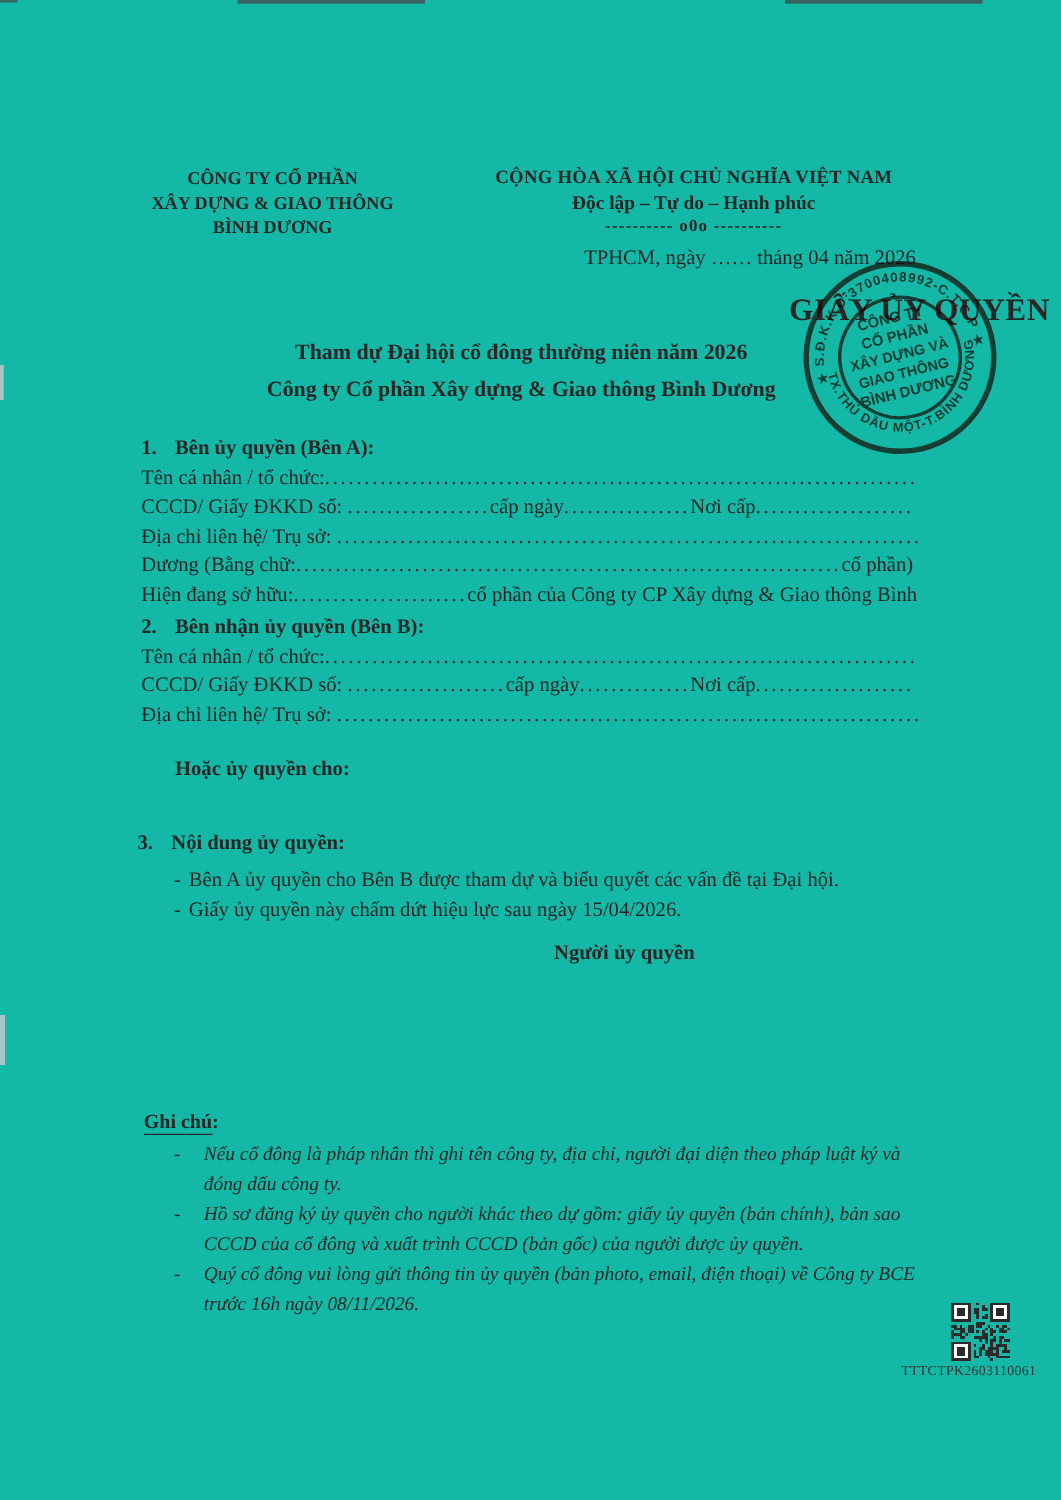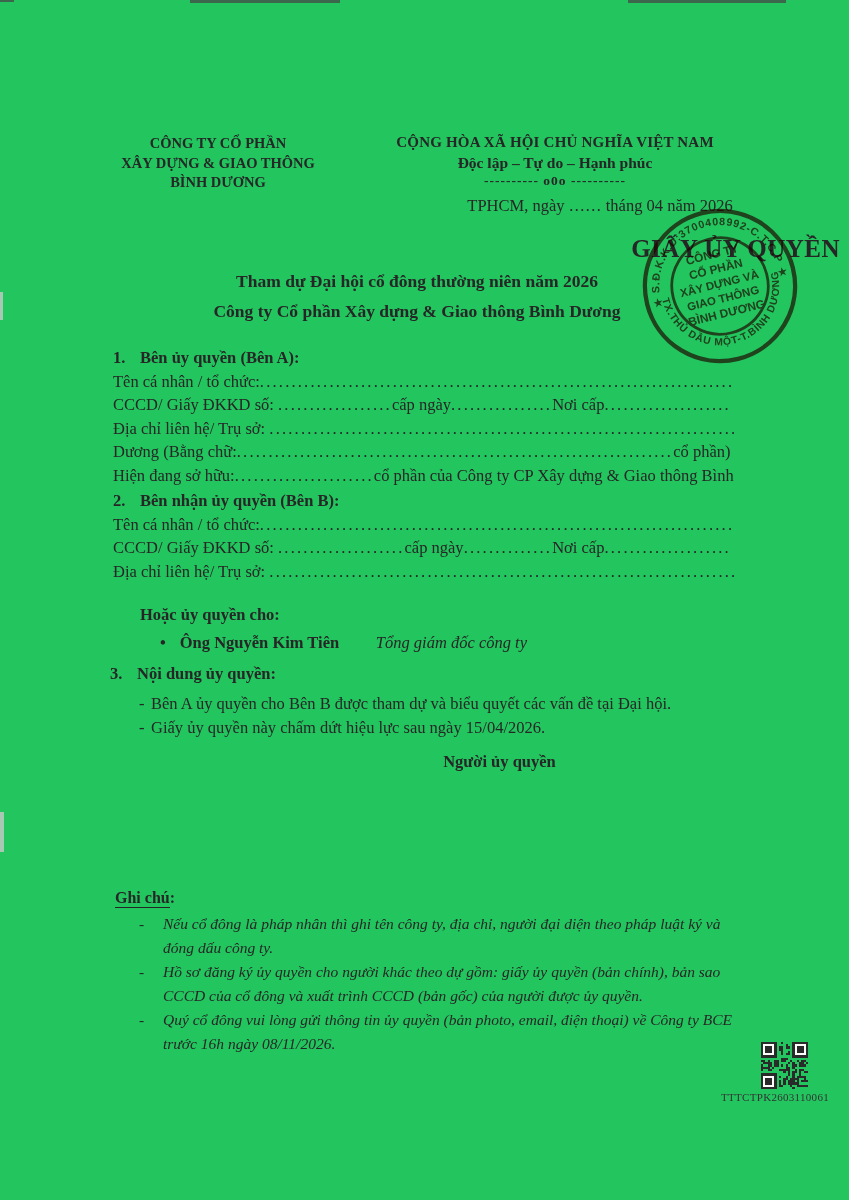--- a/index.html
+++ b/index.html
@@ -1,16 +1,16 @@
 <!DOCTYPE html>
 <html><head>
 <meta charset="utf-8">
 <style>
   html,body{margin:0;padding:0;background:#ffffff;}
-  .page{position:relative;width:849px;height:1200px;background:#22c55e;overflow:hidden;
+  .page{position:relative;width:849px;height:1200px;background:#14b8a6;overflow:hidden;
         font-family:"Liberation Serif", serif;color:#262626;}
   
   .hL{position:absolute;left:118px;top:134px;width:200px;text-align:center;
       font-weight:bold;font-size:14.5px;line-height:19.5px;}
   .hR{position:absolute;left:388px;top:134px;width:334px;text-align:center;font-weight:bold;}
   .hR .l1{font-size:15px;letter-spacing:.2px;}
   .hR .l2{font-size:15.5px;margin-top:3px;}
   .hR .l3{font-size:13.5px;margin-top:1px;letter-spacing:1px;}
   .date{position:absolute;left:450px;top:196px;width:300px;text-align:center;font-size:16.5px;}
   
@@ -103,23 +103,20 @@
     <div class="hd">
       <span class="no">2.</span><span>Bên nhận ủy quyền (Bên B):</span>
     </div>
   <div class="row"><span>Tên cá nhân / tổ chức:</span><span class="dl fill">...........................................................................</span></div>
       <div class="row"><span>CCCD/ Giấy ĐKKD số: </span><span class="dl">....................</span><span>cấp ngày</span><span class="dl">..............</span><span>Nơi cấp</span><span class="dl fill">....................</span></div>
       <div class="row"><span>Địa chỉ liên hệ/ Trụ sở: </span><span class="dl fill">..........................................................................</span></div>
     </div>
 
   <div id="alt">
     <div class="alt-h">Hoặc ủy quyền cho:</div>
-    <div class="alt-row">
-      <span class="blt">•</span><span class="nm">Ông Nguyễn Kim Tiên</span><span class="rl">Tổng giám đốc công ty</span>
-    </div>
   </div>
 
   <div id="sec-c">
     <div class="hd">
       <span class="no">3.</span><span>Nội dung ủy quyền:</span>
     </div>
     <div class="items" id="c-items">
         <div class="it"><span class="dash">-</span><span>Bên A ủy quyền cho Bên B được tham dự và biểu quyết các vấn đề tại Đại hội.</span></div>
         <div class="it"><span class="dash">-</span><span>Giấy ủy quyền này chấm dứt hiệu lực sau ngày 15/04/2026.</span></div>
       </div>

